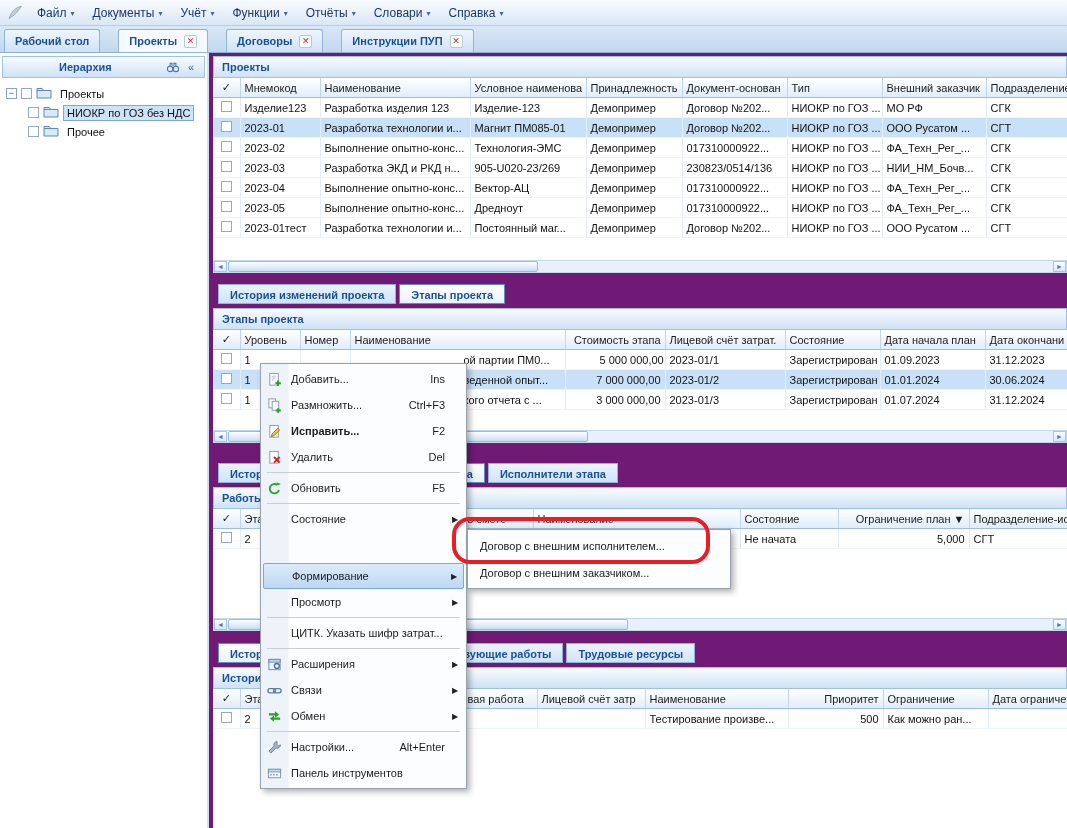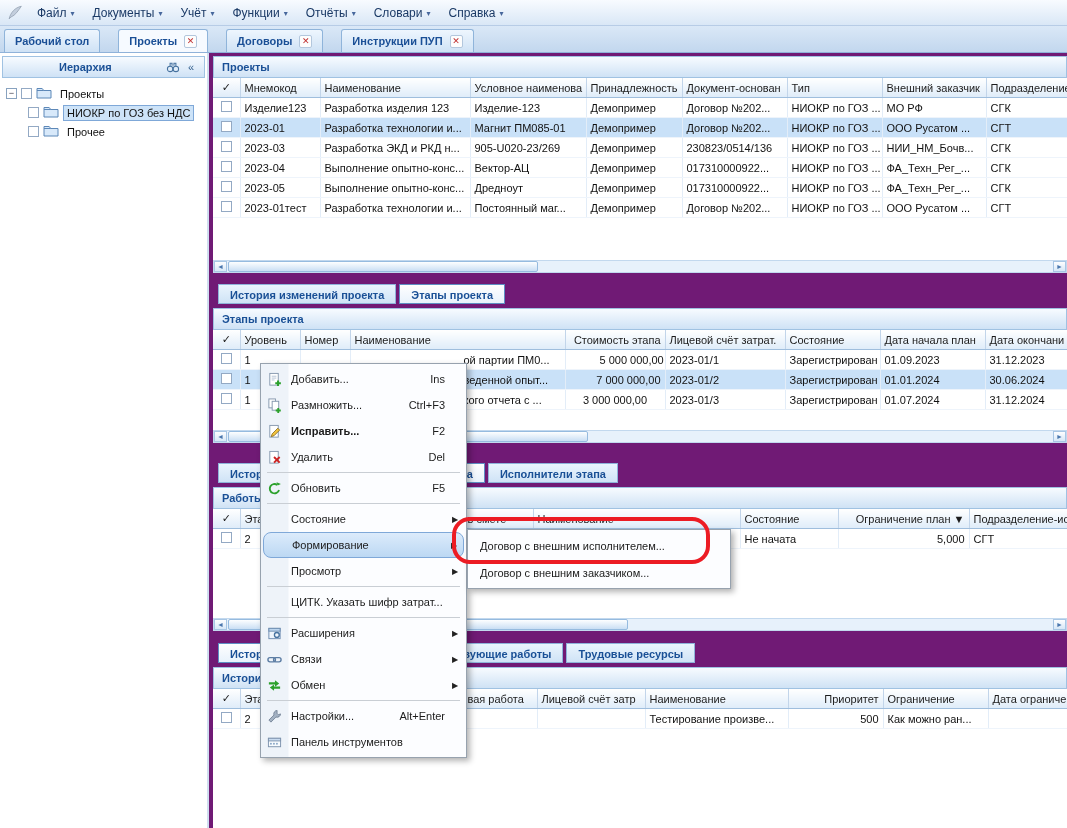--- a/index.html
+++ b/index.html
@@ -73,21 +73,21 @@
   .context-menu{position:absolute;left:260px;top:363px;width:207px;box-sizing:border-box;padding:2px;
     background:linear-gradient(to right,#eef3f9 0,#eef3f9 27px,#fcfdff 28px);
     border:1px solid #97a2ae;box-shadow:3px 3px 6px rgba(0,0,0,.3);z-index:50;}
   .mi{display:flex;align-items:center;height:26px;box-sizing:border-box;}
   .mi .ic{width:22px;text-align:center;line-height:0;}
   .mi .ic svg{width:15px;height:15px;vertical-align:middle;}
   .mi .lb{flex:1;padding-left:6px;color:#1c1c1c;white-space:nowrap;overflow:hidden;}
   .mi.bold .lb{font-weight:bold;}
   .mi .sc{color:#1c1c1c;padding-right:7px;}
   .mi .ar{width:12px;font-size:8px;color:#222;}
-  .mi.hl{background:linear-gradient(#dcebfb,#bcd8f3);border:1px solid #7fa8d8;border-radius:8px;}
+  .mi.hl{background:linear-gradient(#dcebfb,#bcd8f3);border:1px solid #7fa8d8;border-radius:2px;margin-top:31px;}
   .menu-sep{height:1px;background:#c9ced4;margin:2px 4px;}
   .submenu{position:absolute;left:467px;top:529px;width:264px;box-sizing:border-box;padding:2px;
     background:#fcfdff;border:1px solid #97a2ae;box-shadow:3px 3px 6px rgba(0,0,0,.3);z-index:55;}
   .submenu .mi{height:27px;}
   .submenu .lb{padding-left:10px;}
 
   
   .red-annotation{position:absolute;left:452px;top:517px;width:258px;height:47px;box-sizing:border-box;
     border:4px solid #ec1c24;border-radius:18px;z-index:99;pointer-events:none;}
 </style>
@@ -236,20 +236,31 @@
             <td>Разработка технологии и...</td>
             <td>Магнит ПМ085-01</td>
             <td>Демопример</td>
             <td>Договор №202...</td>
             <td>НИОКР по ГОЗ ...</td>
             <td>ООО Русатом ...</td>
             <td>СГТ</td>
           </tr>
           <tr>
             <td class="checkcol"><span class="cb"></span></td>
+            <td>2023-02</td>
+            <td>Выполнение опытно-конс...</td>
+            <td>Технология-ЭМС</td>
+            <td>Демопример</td>
+            <td>017310000922...</td>
+            <td>НИОКР по ГОЗ ...</td>
+            <td>ФА_Техн_Рег_...</td>
+            <td>СГК</td>
+          </tr>
+          <tr>
+            <td class="checkcol"><span class="cb"></span></td>
             <td>2023-03</td>
             <td>Разработка ЭКД и РКД н...</td>
             <td>905-U020-23/269</td>
             <td>Демопример</td>
             <td>230823/0514/136</td>
             <td>НИОКР по ГОЗ ...</td>
             <td>НИИ_НМ_Бочв...</td>
             <td>СГК</td>
           </tr>
           <tr>
@@ -346,21 +357,21 @@
             <td>2023-01/2</td>
             <td>Зарегистрирован</td>
             <td>01.01.2024</td>
             <td>30.06.2024</td>
           </tr>
           <tr>
             <td class="checkcol"><span class="cb"></span></td>
             <td>1</td>
             <td></td>
             <td style="padding-left: 113px;">кого отчета с ...</td>
-            <td style="text-align: center;">3 000 000,00</td>
+            <td style="text-align: right;">3 000 000,00</td>
             <td>2023-01/3</td>
             <td>Зарегистрирован</td>
             <td>01.07.2024</td>
             <td>31.12.2024</td>
           </tr>
         </tbody>
       </table>
     </div>
   <div class="hscroll" style="top:430px">
     <span class="hs-arrow" style="left:0">◄</span>

